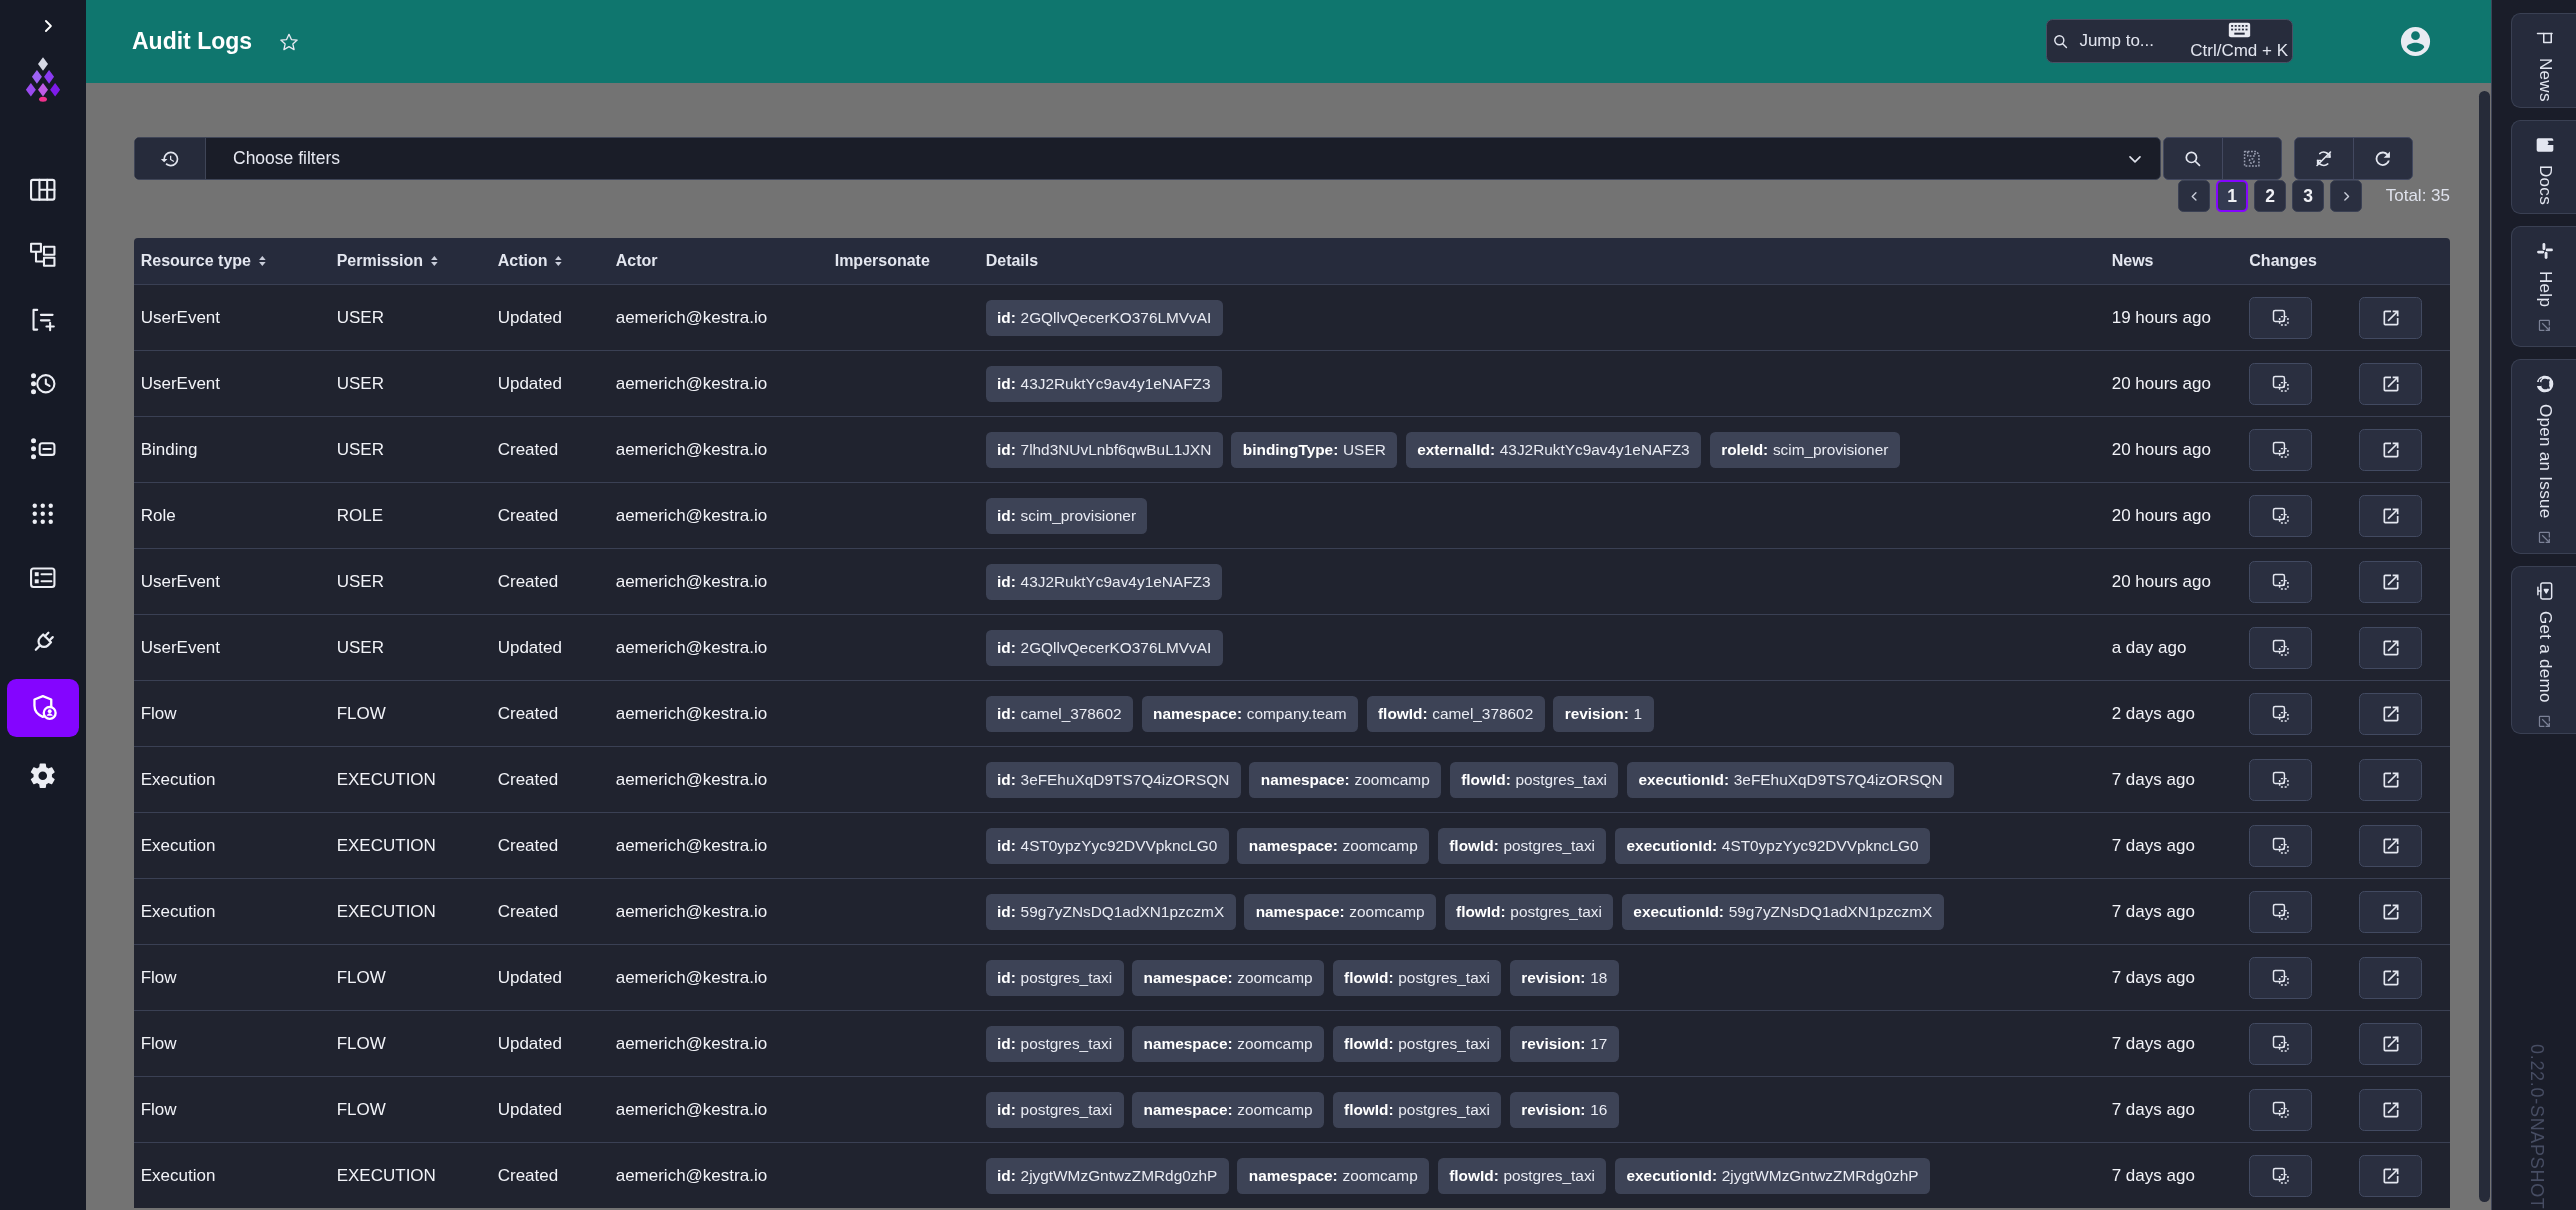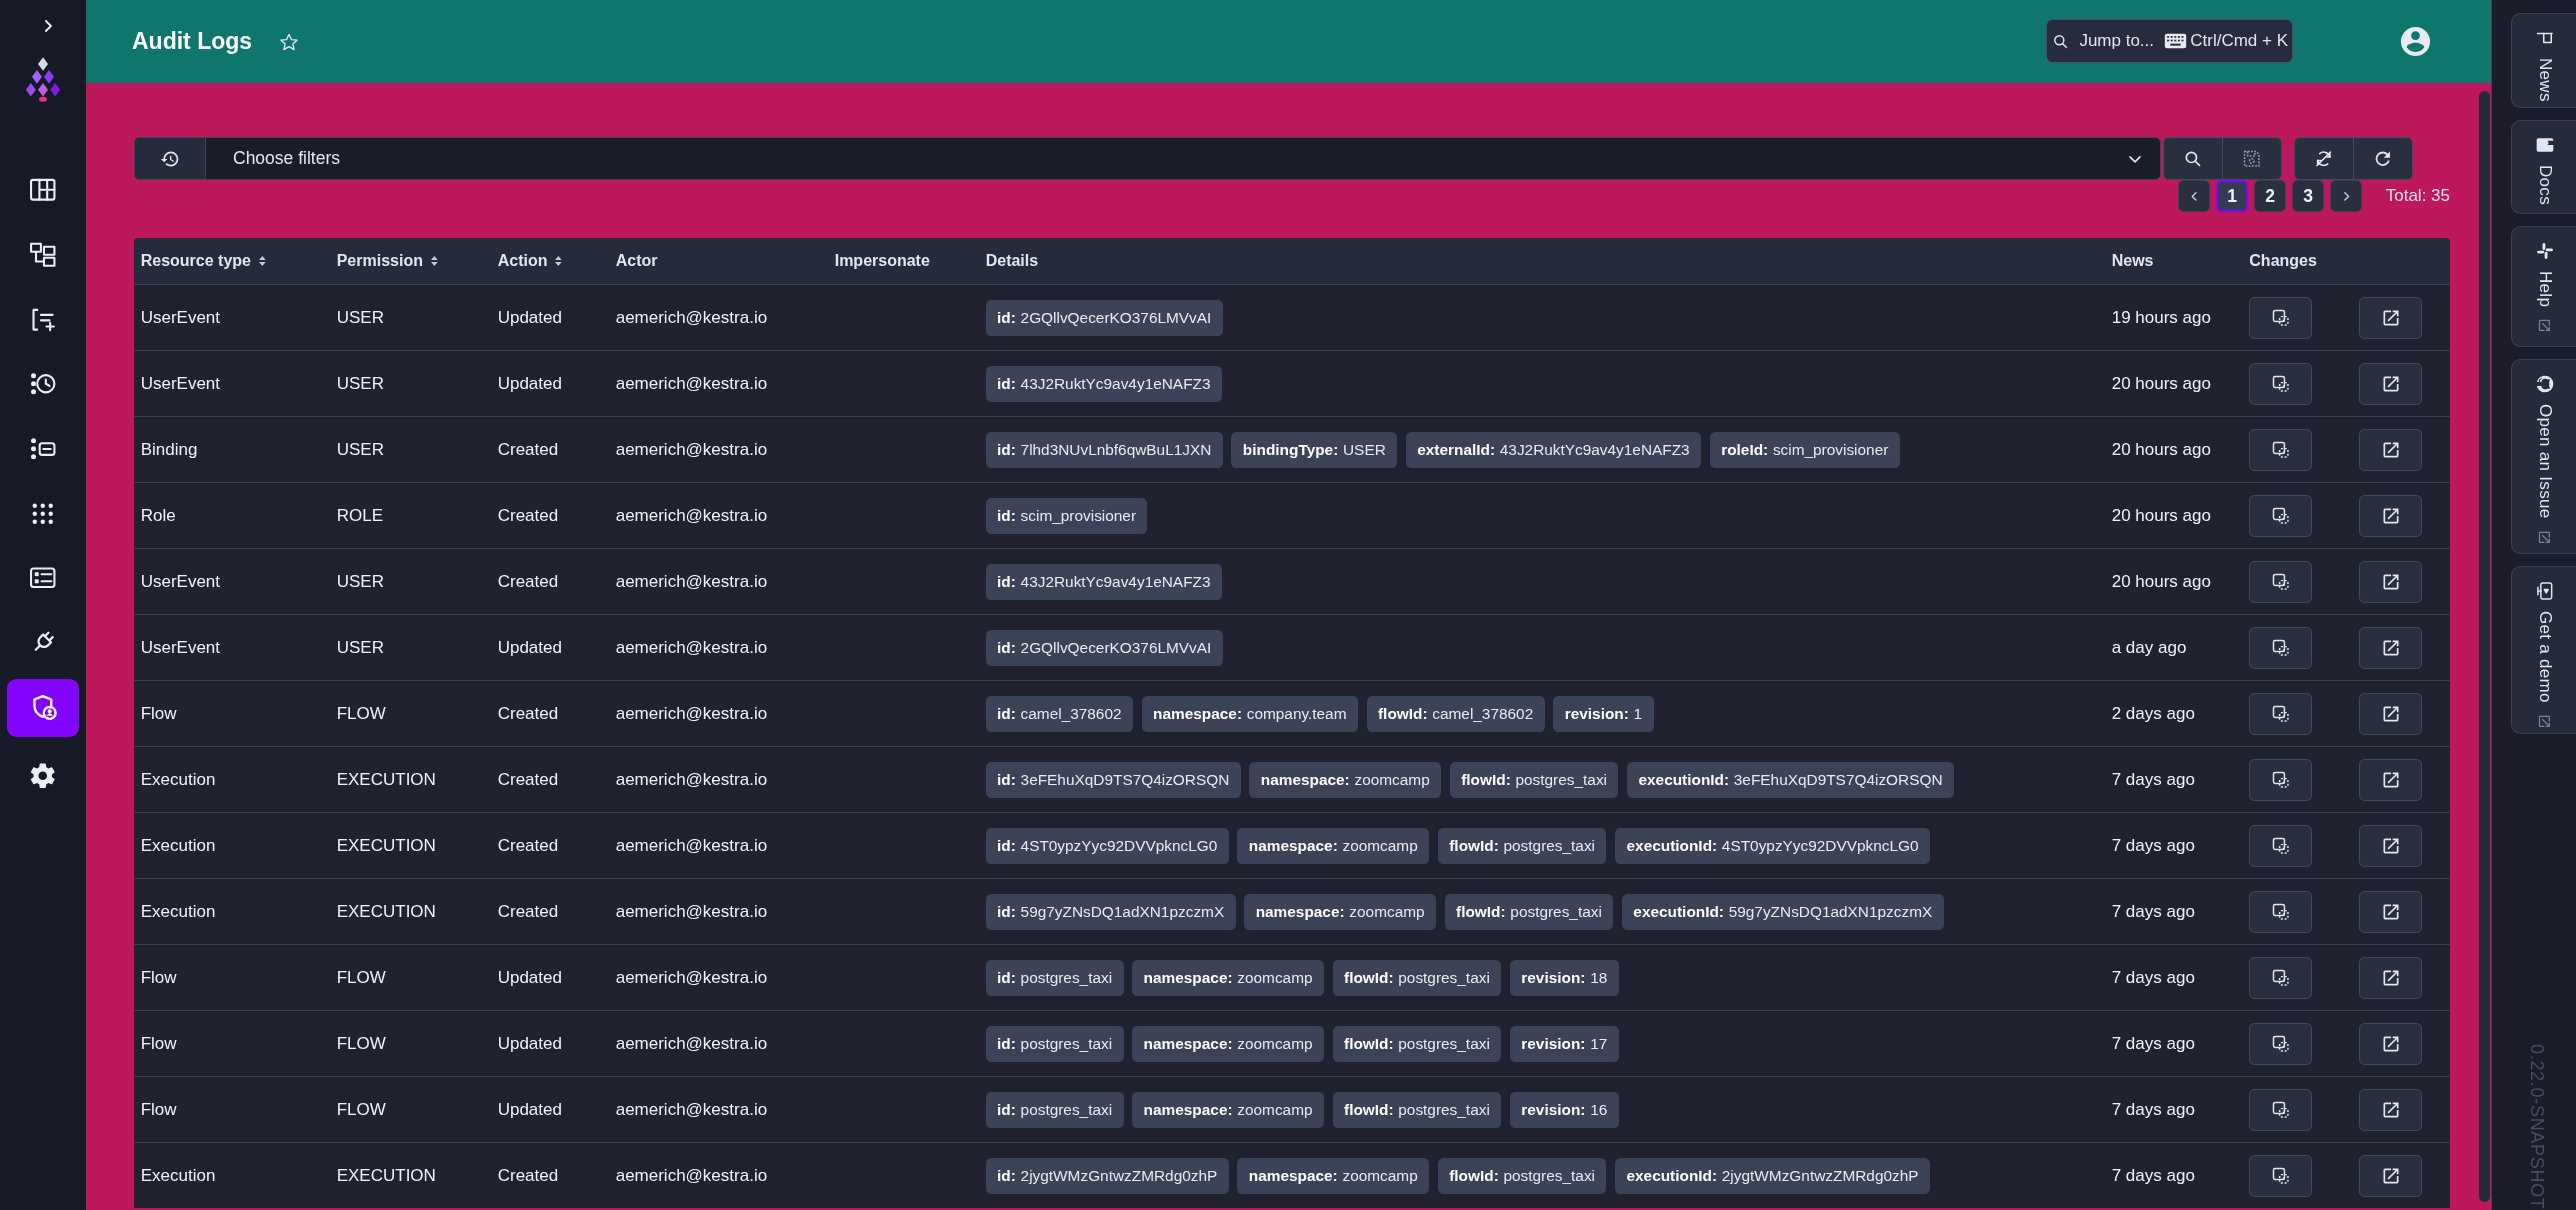--- a/index.html
+++ b/index.html
@@ -25,26 +25,26 @@
   .t-news{height:95px} .t-docs{height:94px} .t-help{height:121px} .t-issue{height:195px} .t-demo{height:168px}
   .version { position:absolute; left:34px; top:1044px; writing-mode:vertical-rl; font-size:18px; color:#474D63; letter-spacing:0.7px; }
 
   
   .main { position:absolute; left:86px; top:0; width:2406px; height:1211px; }
   .topbar { position:absolute; left:0; top:0; width:2406px; height:83px; background:#0f766e; display:flex; align-items:center; }
   .page-title { font-size:23px; font-weight:700; color:#FFFFFF; margin-left:46px; }
   .star-btn { margin-left:27px; cursor:pointer; display:flex; }
   .searchbox { position:absolute; left:1960px; top:19px; width:247px; height:44px; border:1.3px solid #4A5065; background:#272C3C; border-radius:6.7px; display:flex; align-items:center; padding:0 4px; cursor:text; }
   .searchbox .ph { font-size:17px; color:#E2E5EF; margin-left:9.4px; }
-  .searchbox .kbd-wrap { margin-left:auto; display:flex; align-items:center; gap:3px; }
+  .searchbox .kbd-wrap { margin-left:auto; display:flex; align-items:center; gap:3px;flex-direction:column; }
   .searchbox .short { font-size:17px; color:#E2E5EF; }
   .avatar { position:absolute; left:2312px; top:24px; cursor:pointer; display:flex; }
 
   
-  .content { position:absolute; left:0; top:83px; width:2406px; height:1128px; background:#be185d; }
+  .content { position:absolute; left:0; top:83px; width:2406px; height:1128px; background:#737373; }
 
   
   .filter-field { position:absolute; left:48px; top:54px; width:2027px; height:43px; background:#1A1D28; border:1.3px solid #3F4557; border-radius:5.4px; display:flex; align-items:center; }
   .filter-hist { width:71px; height:100%; background:#262B3B; border-right:1.3px solid #3F4557; border-radius:4px 0 0 4px; display:flex; align-items:center; justify-content:center; cursor:pointer; }
   .filter-ph { font-size:17.5px; color:#E6E8F1; margin-left:27px; }
   .filter-chev { margin-left:auto; margin-right:14.8px; display:flex; cursor:pointer; }
   .btn-group { position:absolute; top:54px; height:43px; display:flex; border:1.3px solid #434960; border-radius:5.4px; background:#2A2F40; overflow:hidden; }
   .bg1 { left:2077px; width:119px; } .bg2 { left:2208px; width:119px; }
   .grp-btn { flex:1; display:flex; align-items:center; justify-content:center; cursor:pointer; }
   .grp-btn + .grp-btn { border-left:1.3px solid #434960; }

